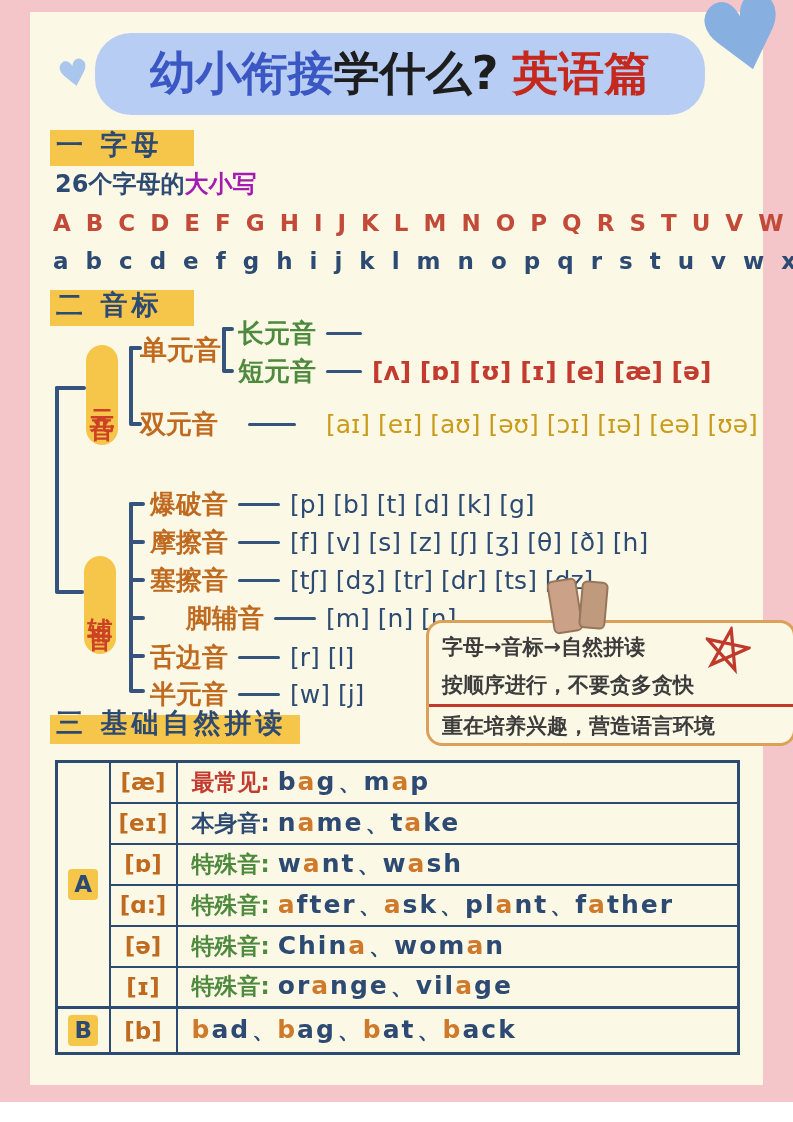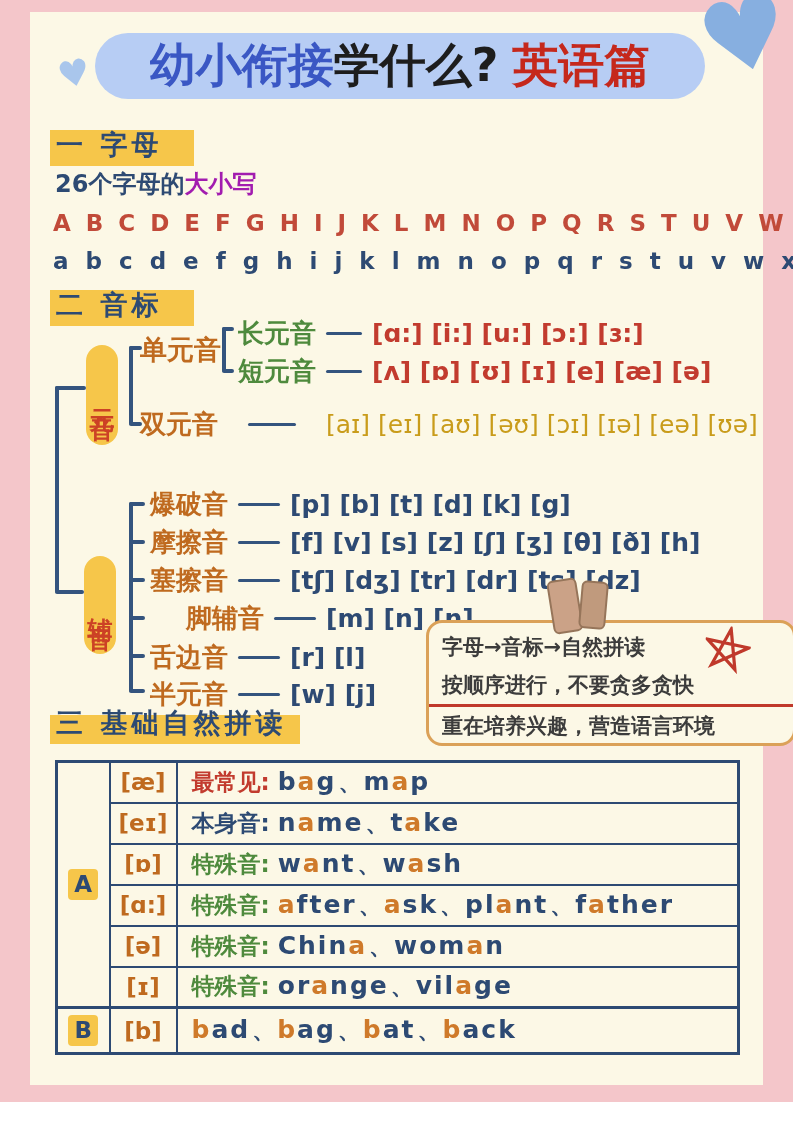--- a/index.html
+++ b/index.html
@@ -14,21 +14,21 @@
   body{background:#fff;font-family:"DejaVu Sans",sans-serif;width:793px;height:1122px;position:relative;overflow:hidden;}
   #page{position:absolute;left:0;top:0;width:793px;height:1122px;}
   .abs{position:absolute;}
   .frame{left:0;top:0;width:793px;height:1102px;background:var(--frame-pink);}
   .card{left:30px;top:12px;width:733px;height:1073px;background:var(--card-cream);}
 
   .heart{color:var(--heart-blue);line-height:1;}
   .heart-tr{left:700px;top:-14px;font-size:100px;transform:rotate(-14deg);color:#87afe0;}
   .heart-left{left:58px;top:56px;font-size:36px;transform:rotate(-12deg);color:#a9c6ec;}
 
-  .title-banner{left:95px;top:33px;width:610px;height:66px;background:var(--banner-blue);
+  .title-banner{left:95px;top:33px;width:610px;height:82px;background:var(--banner-blue);
     border-radius:36px;display:flex;align-items:center;justify-content:center;
     font-weight:bold;font-size:46px;white-space:nowrap;}
   .t-blue{color:var(--title-blue);}
   .t-black{color:#1d1d1d;}
   .t-red{color:var(--title-red);margin-left:14px;}
 
   .hl-yellow{background:linear-gradient(180deg,transparent 10%,var(--highlight-yellow) 10%);
     padding:1px 32px 3px 6px;display:inline-block;}
   .hl-yellow-low{background:linear-gradient(180deg,transparent 28%,var(--highlight-yellow) 28%);
     padding:1px 14px 3px 6px;display:inline-block;}
@@ -65,21 +65,21 @@
   
   .cb-v{left:129px;top:502px;width:3.5px;height:190px;}
   .cb-s{width:16px;height:3.5px;left:129px;}
 
   .tree-row{display:flex;align-items:center;white-space:nowrap;}
   .cat-label{color:var(--orange);font-weight:bold;font-size:26px;}
   .green-label{color:var(--green);font-weight:bold;font-size:26px;}
   .dash{height:3.5px;background:var(--line-navy);border-radius:2px;margin:0 10px;}
   .sym-red{color:var(--red-symbol);font-weight:600;font-size:25px;}
   .sym-gold{color:var(--gold-symbol);font-weight:400;font-size:25px;}
-  .sym-navy{color:var(--navy);font-weight:700;font-size:25px;}
+  .sym-navy{color:var(--navy);font-weight:400;font-size:25px;}
   #mono-label{left:140px;top:332px;font-size:27px;}
   #row-long{left:238px;top:316px;}
   #row-short{left:238px;top:354px;}
   #row-diph{left:140px;top:407px;gap:20px;}
   #consonant-rows .consonant-row{position:absolute;left:150px;}
   .dash-long{width:36px;} .dash-short{width:36px;} .dash-diph{width:48px;} .dash-c{width:42px;}
 
   
   .note{left:426px;top:620px;width:370px;height:126px;background:var(--card-cream);
     border:3px solid var(--note-tan);border-radius:16px;padding:5px 13px 0 13px;z-index:3;}
@@ -161,21 +161,20 @@
   </div>
   <div class="abs pill" id="cons-pill">
     <span>辅音</span>
   </div>
 
   <div class="abs cat-label" id="mono-label">单元音</div>
 
   <div class="abs tree-row" id="row-long">
     <span class="green-label">长元音</span>
     <span class="dash dash-long"></span>
-    <span class="sym-red">[ɑ:] [i:] [u:] [ɔ:] [ɜ:]</span>
   </div>
   <div class="abs tree-row" id="row-short">
     <span class="green-label">短元音</span>
     <span class="dash dash-short"></span>
     <span class="sym-red">[ʌ] [ɒ] [ʊ] [ɪ] [e] [æ] [ə]</span>
   </div>
   <div class="abs tree-row" id="row-diph">
     <span class="cat-label">双元音</span>
     <span class="dash dash-diph"></span>
     <span class="sym-gold">[aɪ] [eɪ] [aʊ] [əʊ] [ɔɪ] [ɪə] [eə] [ʊə]</span>

